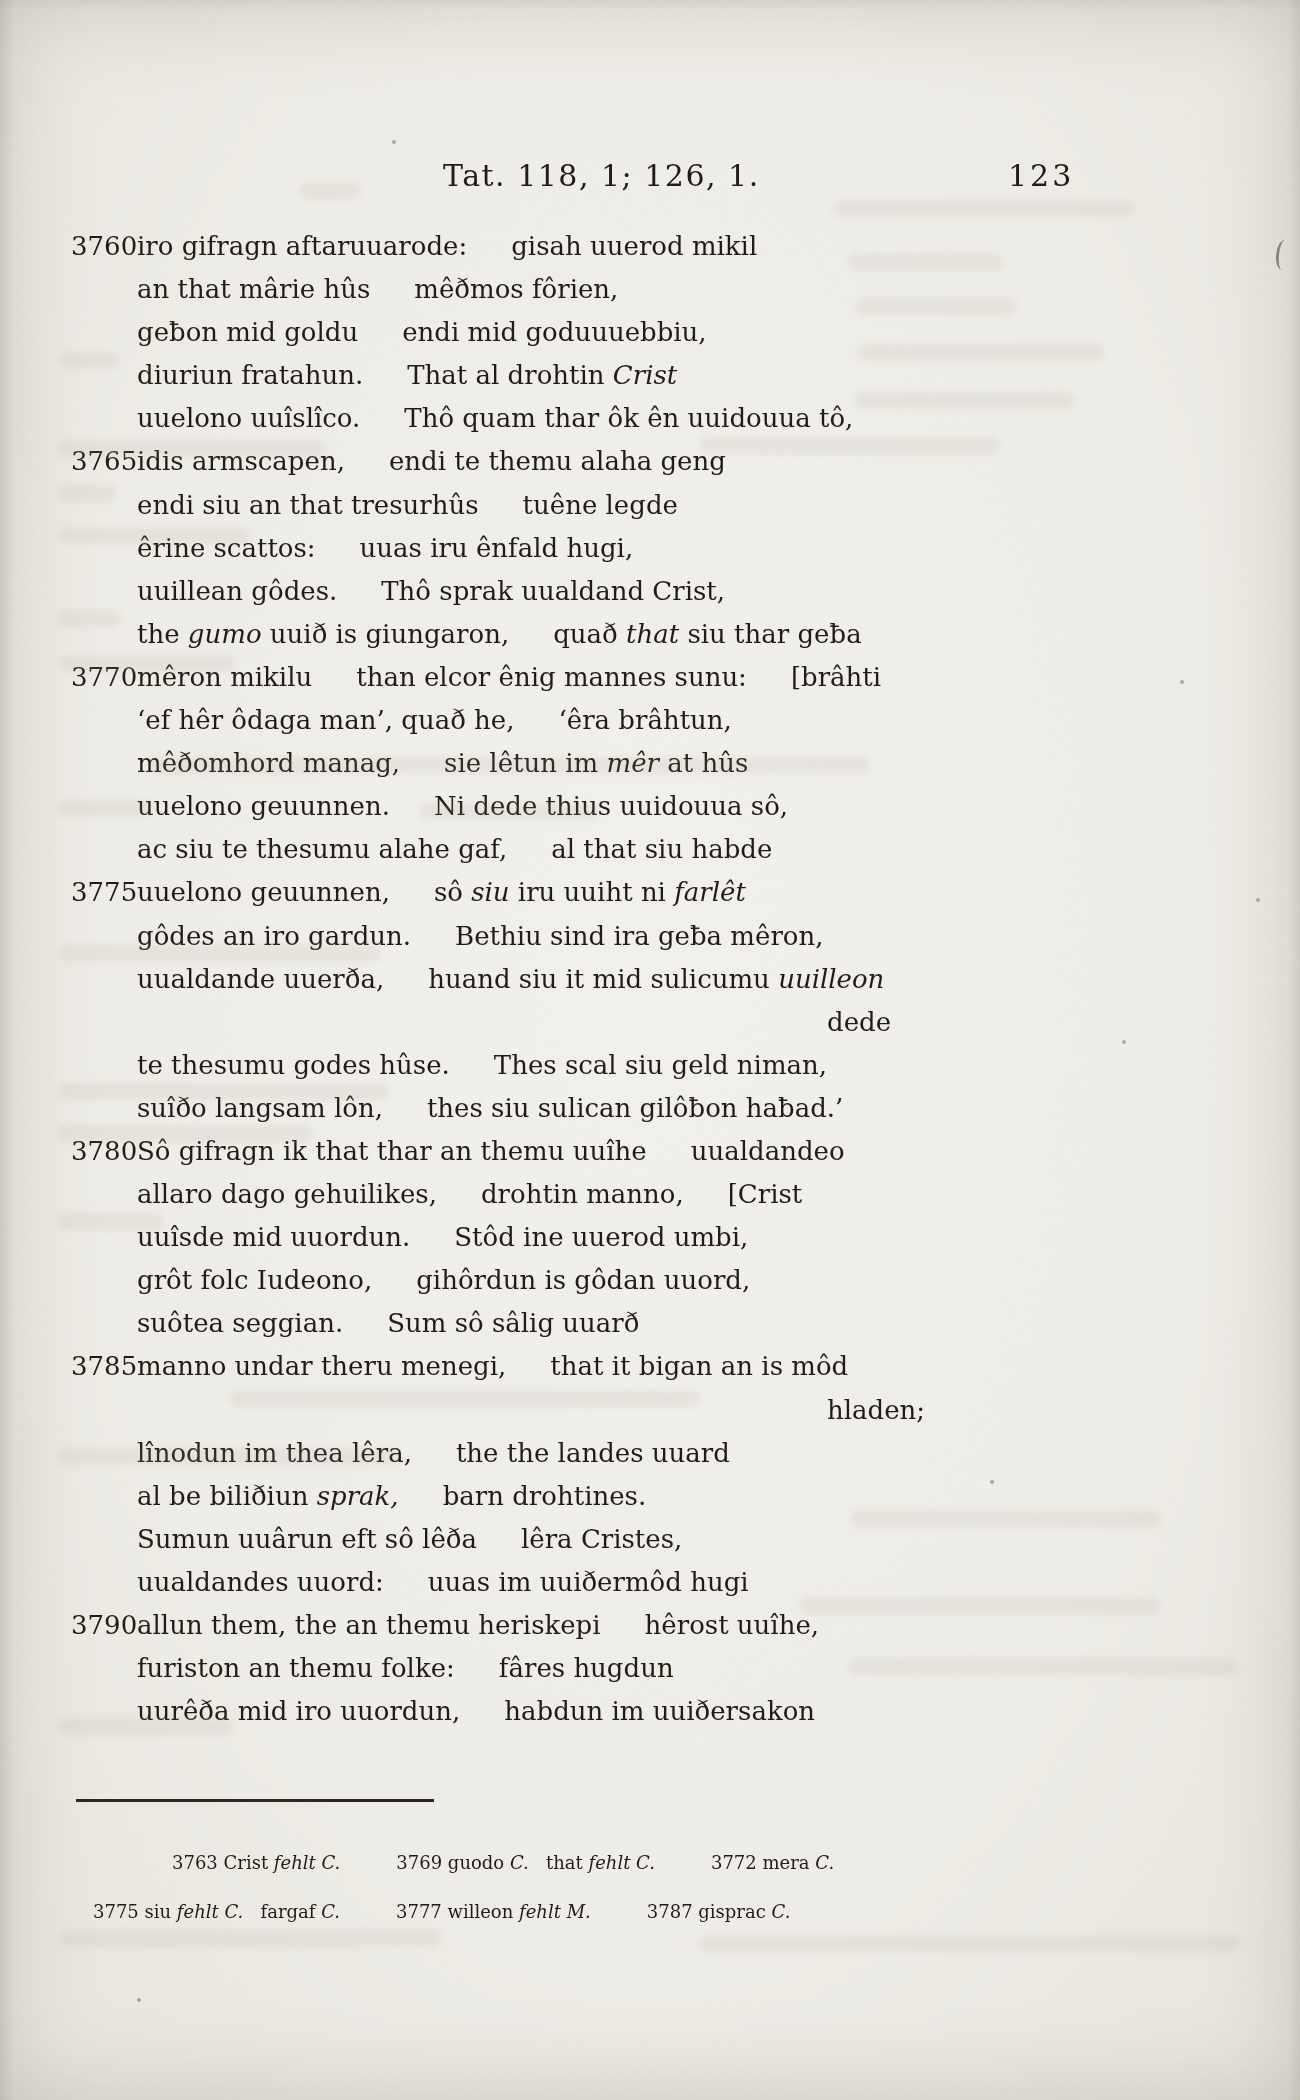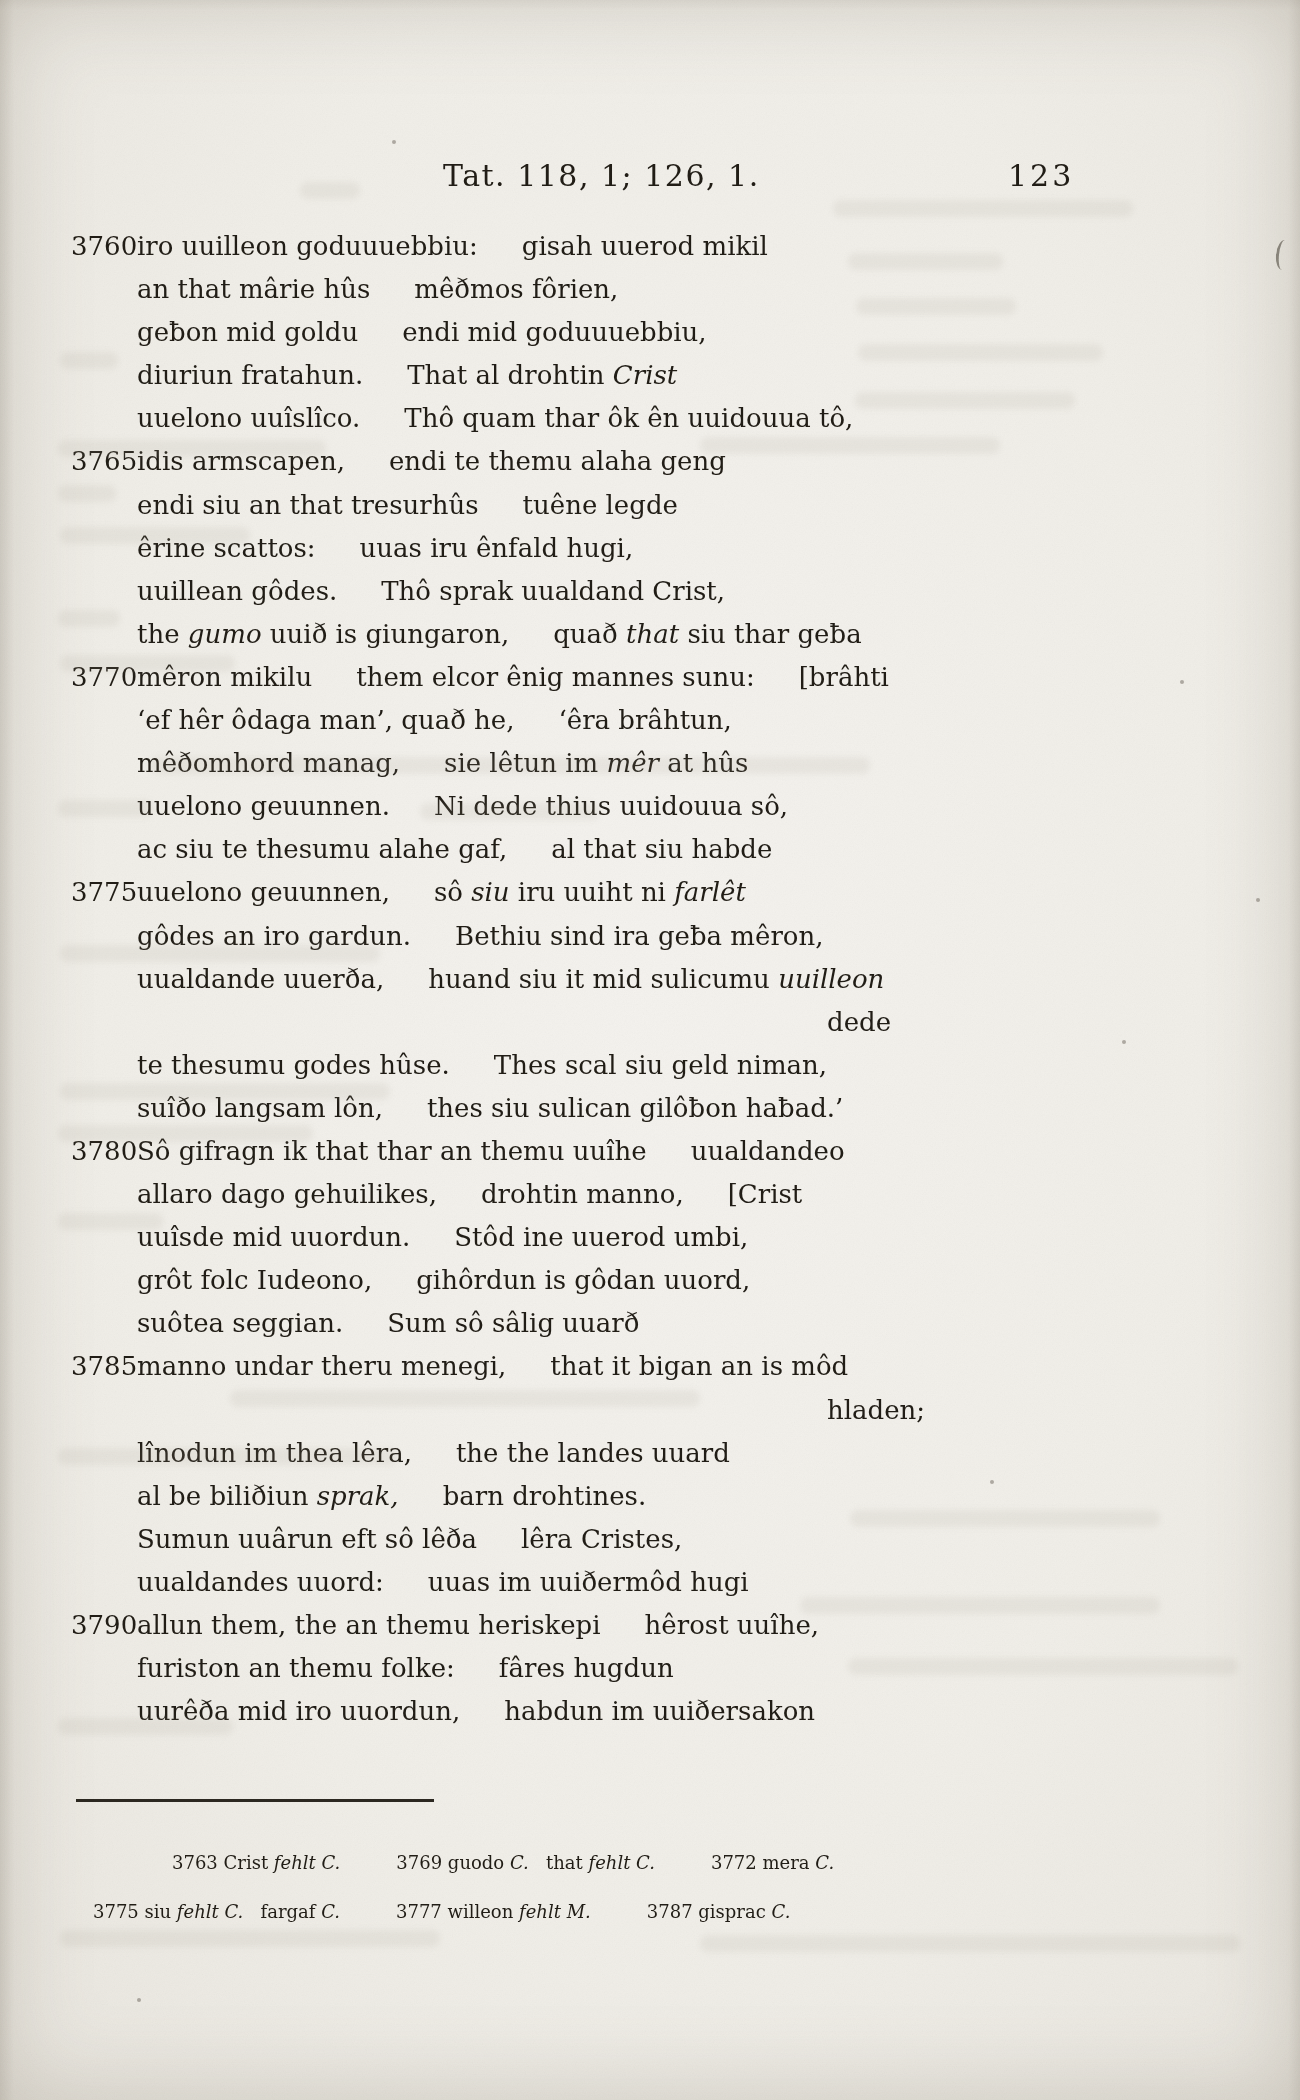--- a/index.html
+++ b/index.html
@@ -56,31 +56,31 @@
     </filter>
     <rect width="1300" height="2100" filter="url(#grain-f)" opacity="0.055"></rect>
   </svg>
 
   <div class="header-row">
     <span class="running-title">Tat. 118, 1;  126, 1.</span>
     <span class="page-number">123</span>
   </div>
 
   <div class="verse" id="verse-block">
-      <div class="vline"><span class="vnum">3760</span><span>iro uuilleon goduuuebbiu:</span><span class="cae"></span><span>gisah uuerod mikil</span></div>
+      <div class="vline"><span class="vnum">3760</span><span>iro gifragn aftaruuarode:</span><span class="cae"></span><span>gisah uuerod mikil</span></div>
       <div class="vline"><span>an that mârie hûs</span><span class="cae"></span><span>mêðmos fôrien,</span></div>
       <div class="vline"><span>geƀon mid goldu</span><span class="cae"></span><span>endi mid goduuuebbiu,</span></div>
       <div class="vline"><span>diuriun fratahun.</span><span class="cae"></span><span>That al drohtin </span><span class="it">Crist</span></div>
       <div class="vline"><span>uuelono uuîslîco.</span><span class="cae"></span><span>Thô quam thar ôk ên uuidouua tô,</span></div>
       <div class="vline"><span class="vnum">3765</span><span>idis armscapen,</span><span class="cae"></span><span>endi te themu alaha geng</span></div>
       <div class="vline"><span>endi siu an that tresurhûs</span><span class="cae"></span><span>tuêne legde</span></div>
       <div class="vline"><span>êrine scattos:</span><span class="cae"></span><span>uuas iru ênfald hugi,</span></div>
       <div class="vline"><span>uuillean gôdes.</span><span class="cae"></span><span>Thô sprak uualdand Crist,</span></div>
       <div class="vline"><span>the </span><span class="it">gumo</span><span> uuið is giungaron,</span><span class="cae"></span><span>quað </span><span class="it">that</span><span> siu thar geƀa</span></div>
-      <div class="vline"><span class="vnum">3770</span><span>mêron mikilu</span><span class="cae"></span><span>them elcor ênig mannes sunu:</span><span class="cae"></span><span>[brâhti</span></div>
+      <div class="vline"><span class="vnum">3770</span><span>mêron mikilu</span><span class="cae"></span><span>than elcor ênig mannes sunu:</span><span class="cae"></span><span>[brâhti</span></div>
       <div class="vline"><span>‘ef hêr ôdaga man’, quað he,</span><span class="cae"></span><span>‘êra brâhtun,</span></div>
       <div class="vline"><span>mêðomhord manag,</span><span class="cae"></span><span>sie lêtun im </span><span class="it">mêr</span><span> at hûs</span></div>
       <div class="vline"><span>uuelono geuunnen.</span><span class="cae"></span><span>Ni dede thius uuidouua sô,</span></div>
       <div class="vline"><span>ac siu te thesumu alahe gaf,</span><span class="cae"></span><span>al that siu habde</span></div>
       <div class="vline"><span class="vnum">3775</span><span>uuelono geuunnen,</span><span class="cae"></span><span>sô </span><span class="it">siu</span><span> iru uuiht ni </span><span class="it">farlêt</span></div>
       <div class="vline"><span>gôdes an iro gardun.</span><span class="cae"></span><span>Bethiu sind ira geƀa mêron,</span></div>
       <div class="vline"><span>uualdande uuerða,</span><span class="cae"></span><span>huand siu it mid sulicumu </span><span class="it">uuilleon</span></div>
       <div class="vline cont"><span>dede</span></div>
       <div class="vline"><span>te thesumu godes hûse.</span><span class="cae"></span><span>Thes scal siu geld niman,</span></div>
       <div class="vline"><span>suîðo langsam lôn,</span><span class="cae"></span><span>thes siu sulican gilôƀon haƀad.’</span></div>

